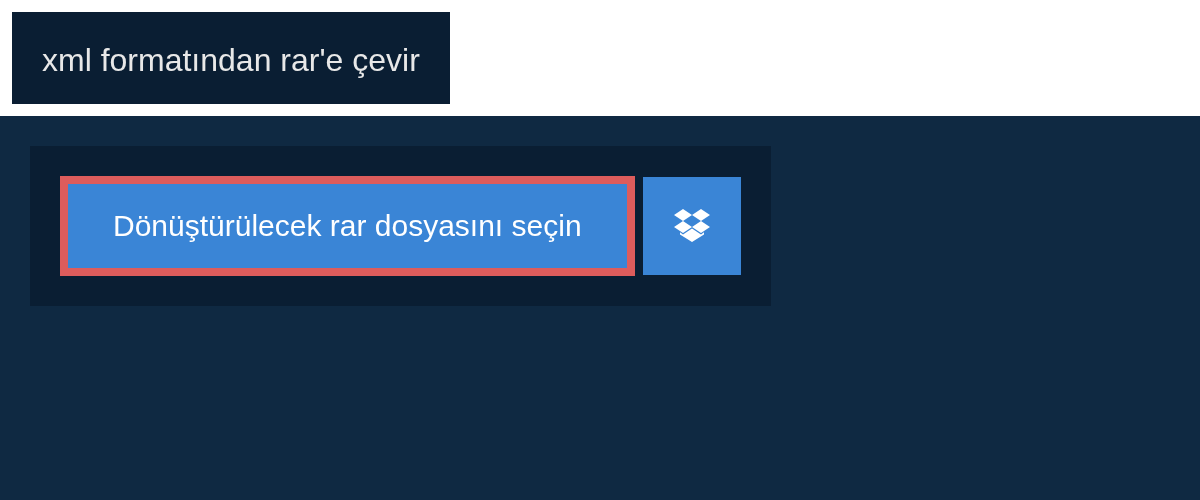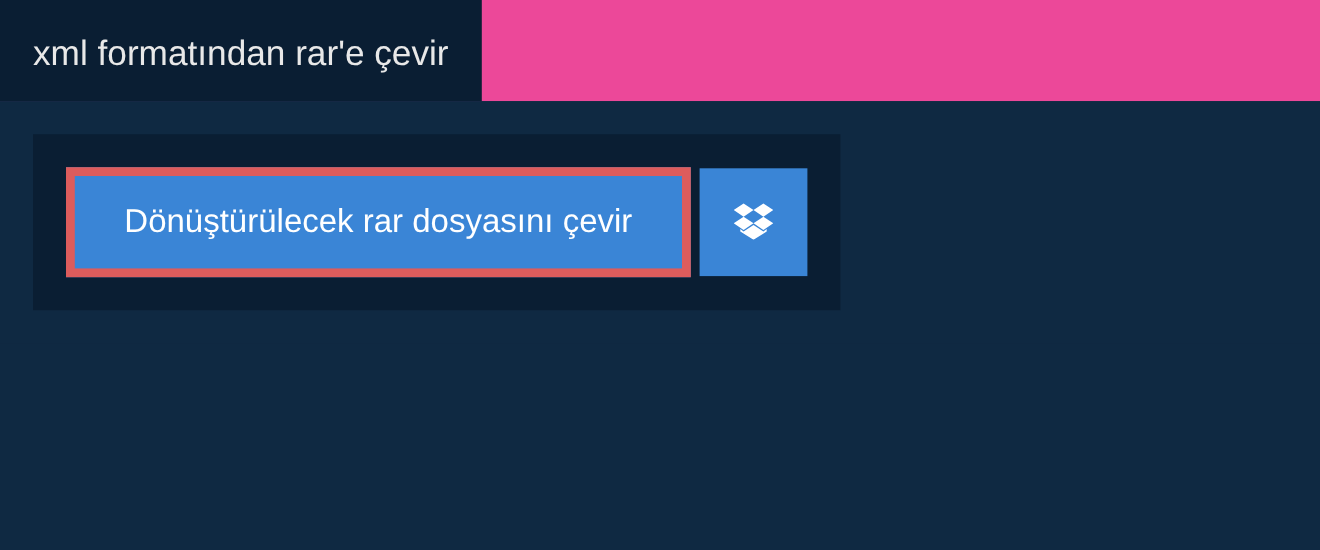--- a/index.html
+++ b/index.html
@@ -8,23 +8,23 @@
       box-sizing: border-box;
     }
     body {
       width: 1200px;
       height: 500px;
       background-color: #0f2942;
       font-family: -apple-system, BlinkMacSystemFont, "Segoe UI", Arial, sans-serif;
       overflow: hidden;
     }
     .dark-panel {
-      background-color: #ec4899;
+      background-color: #ffffff;
       width: 100%;
-      padding: 0;
+      padding: 12px;
     }
     .title-bar {
       background-color: #0a1e33;
       padding: 30px 30px 25px 30px;
       width: fit-content;
     }
     .title-text {
       color: #e8e8e8;
       font-size: 32px;
       font-weight: 400;
@@ -76,21 +76,21 @@
 <div class="dark-panel">
   <div class="title-bar">
     <div class="title-text">xml formatından rar'e çevir</div>
   </div>
 </div>
 
 <div class="content-area">
   <div class="inner-panel">
     <div class="button-row">
       <div class="select-button">
-        <span>Dönüştürülecek rar dosyasını çevir</span>
+        <span>Dönüştürülecek rar dosyasını seçin</span>
       </div>
       <div class="dropbox-button">
         <span class="dropbox-icon">
           <svg viewBox="0 0 24 24" xmlns="http://www.w3.org/2000/svg">
             <path d="M6 2L0 6l6 4-6 4 6 4 6-4 6 4 6-4-6-4 6-4-6-4-6 4zm0 8l6-4 6 4-6 4zm6 5l-6 4-2-1.5v1.5l8 5 8-5v-1.5l-2 1.5z"></path>
           </svg>
         </span>
       </div>
     </div>
   </div>

